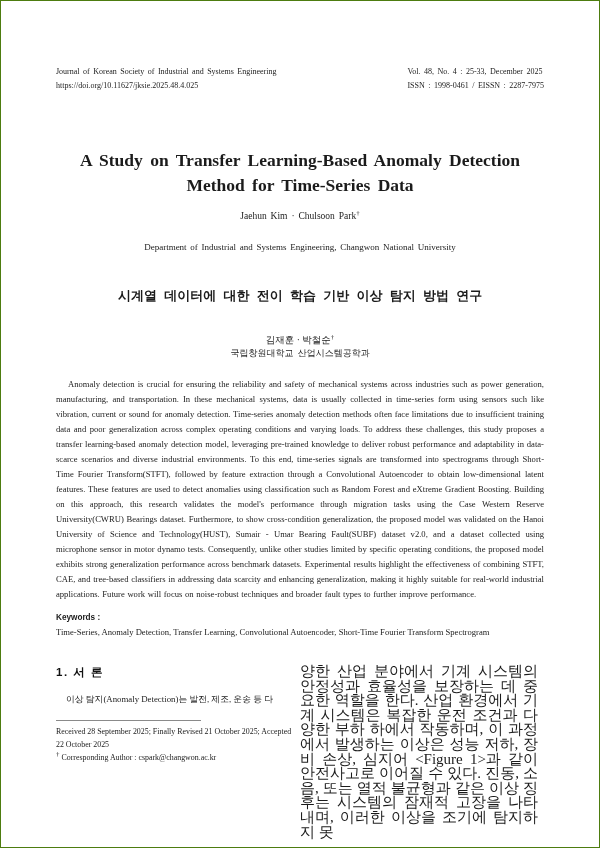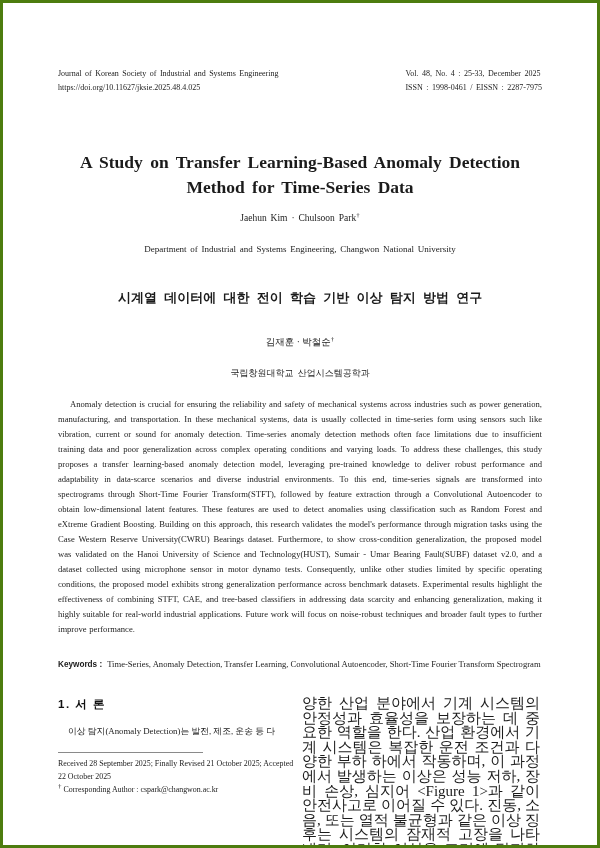--- a/index.html
+++ b/index.html
@@ -1,41 +1,41 @@
 <!DOCTYPE html>
 <html><head>
 <meta charset="utf-8">
 <style>
   html,body{margin:0;padding:0;background:#fff;}
   .page{
     position:relative;
     width:600px;height:848px;
     box-sizing:border-box;
     background:#fff;
-    border:3px solid #4d7c0f;
+    border:1px solid #4d7c0f;
     padding:64px 55px 0 55px;
     font-family:"Liberation Serif","DejaVu Serif",serif;
     color:#1b1b1b;
     overflow:hidden;
   }
   
   .journal-header{display:flex;justify-content:space-between;font-size:8px;line-height:14px;word-spacing:1.5px;}
   .journal-header .right{text-align:left;}
   
   .title-en{margin-top:55px;text-align:center;font-size:17.5px;font-weight:bold;line-height:24.5px;word-spacing:3px;}
   .authors-en{margin-top:13px;text-align:center;font-size:9.5px;line-height:13px;word-spacing:1.5px;}
   .affiliation-en{margin-top:18px;text-align:center;font-size:9px;line-height:12px;word-spacing:1.5px;}
   .title-ko{margin-top:32px;text-align:center;font-size:13px;font-weight:bold;line-height:21px;word-spacing:4px;}
   .authors-ko{margin-top:28px;text-align:center;font-size:9.5px;line-height:13px;}
-  .affiliation-ko{margin-top:18px;text-align:center;font-size:9px;line-height:12px;word-spacing:2px;}
+  .affiliation-ko{text-align:center;font-size:9px;line-height:12px;word-spacing:2px;}
   sup{font-size:7px;line-height:0;}
   
   .abstract{margin-top:18px;font-size:8.6px;line-height:15px;text-align:justify;text-indent:12px;word-spacing:0.5px;}
   
-  .keywords{margin-top:20px;display:flex;font-size:8.6px;line-height:15px;}
+  .keywords{margin-top:8px;display:flex;font-size:8.6px;line-height:15px;flex-direction:column;}
   .keywords .label{font-family:"Liberation Sans","DejaVu Sans",sans-serif;font-weight:bold;font-size:8.2px;white-space:nowrap;margin-right:5px;}
   .keywords .text{flex:1;}
   
   .columns{margin-top:24px;display:flex;gap:8px;}
   .col-left{width:236px;}
   .col-right{width:238px;}
   .section-heading{font-family:"Liberation Sans","DejaVu Sans",sans-serif;font-weight:bold;font-size:11.5px;line-height:16px;letter-spacing:1.5px;color:#111;}
   .para-left{margin-top:12px;font-size:8.8px;line-height:15px;text-indent:10px;white-space:nowrap;overflow:hidden;}
   .para-right{font-size:15px;line-height:14.6px;text-align:justify;}
   

